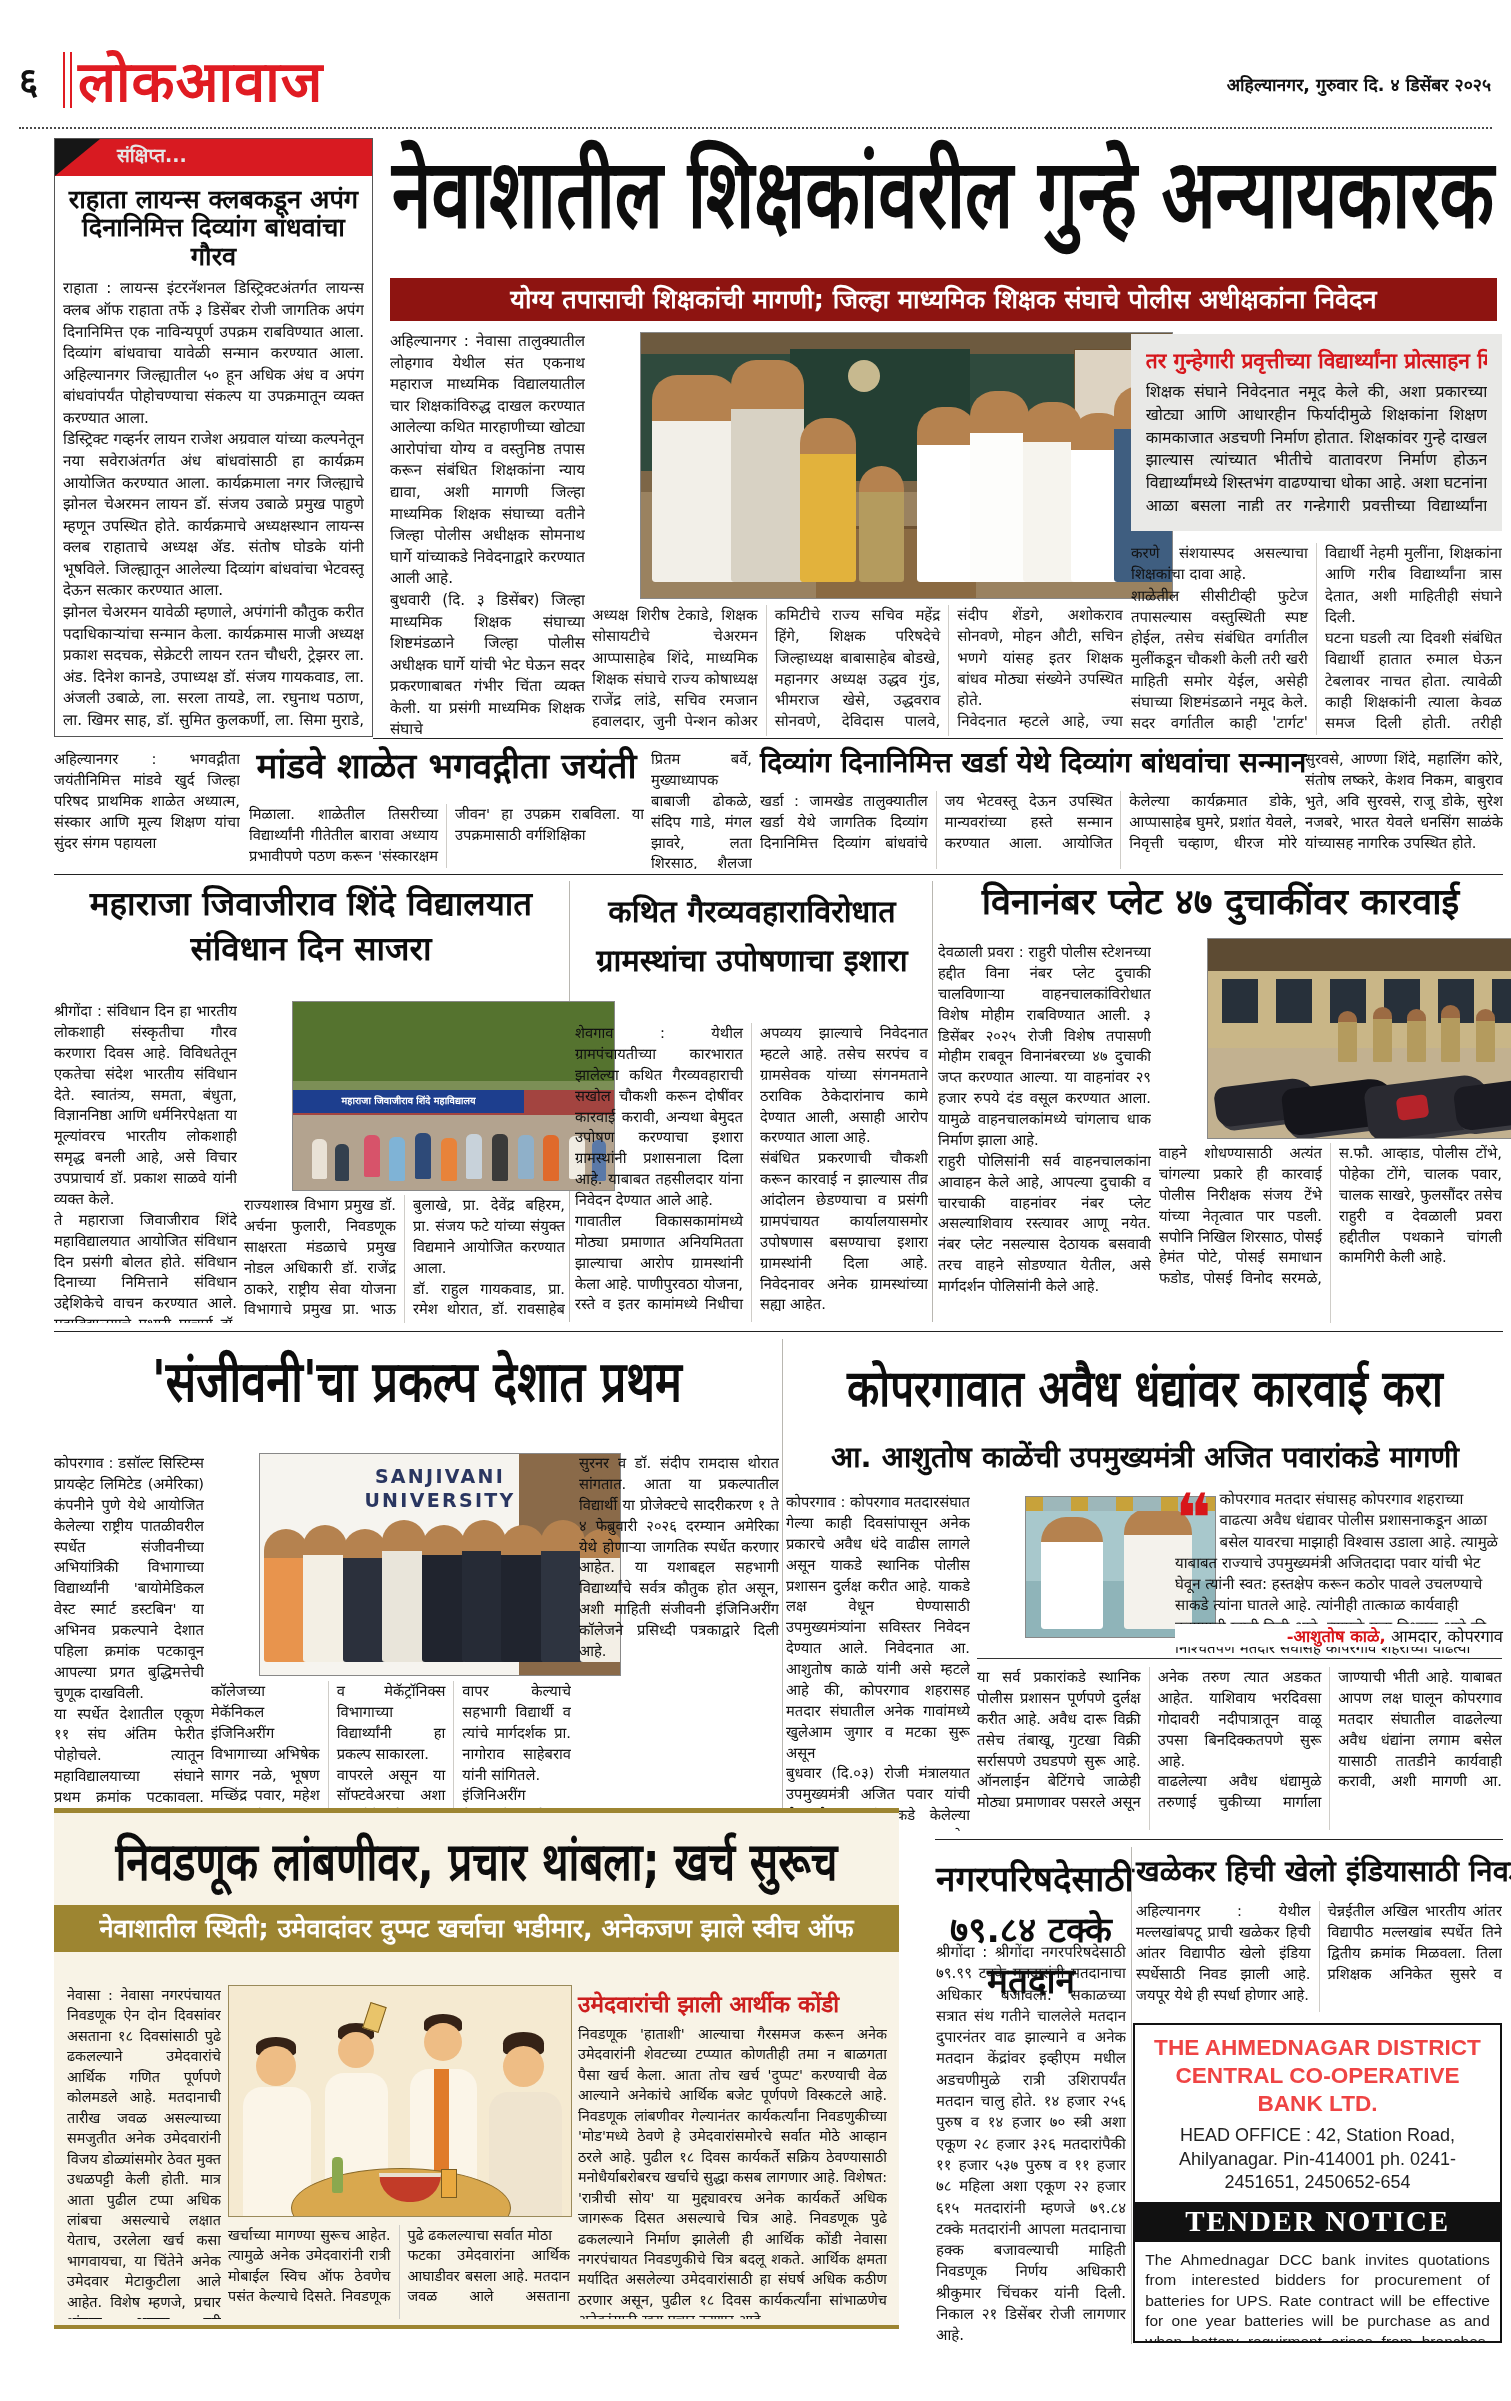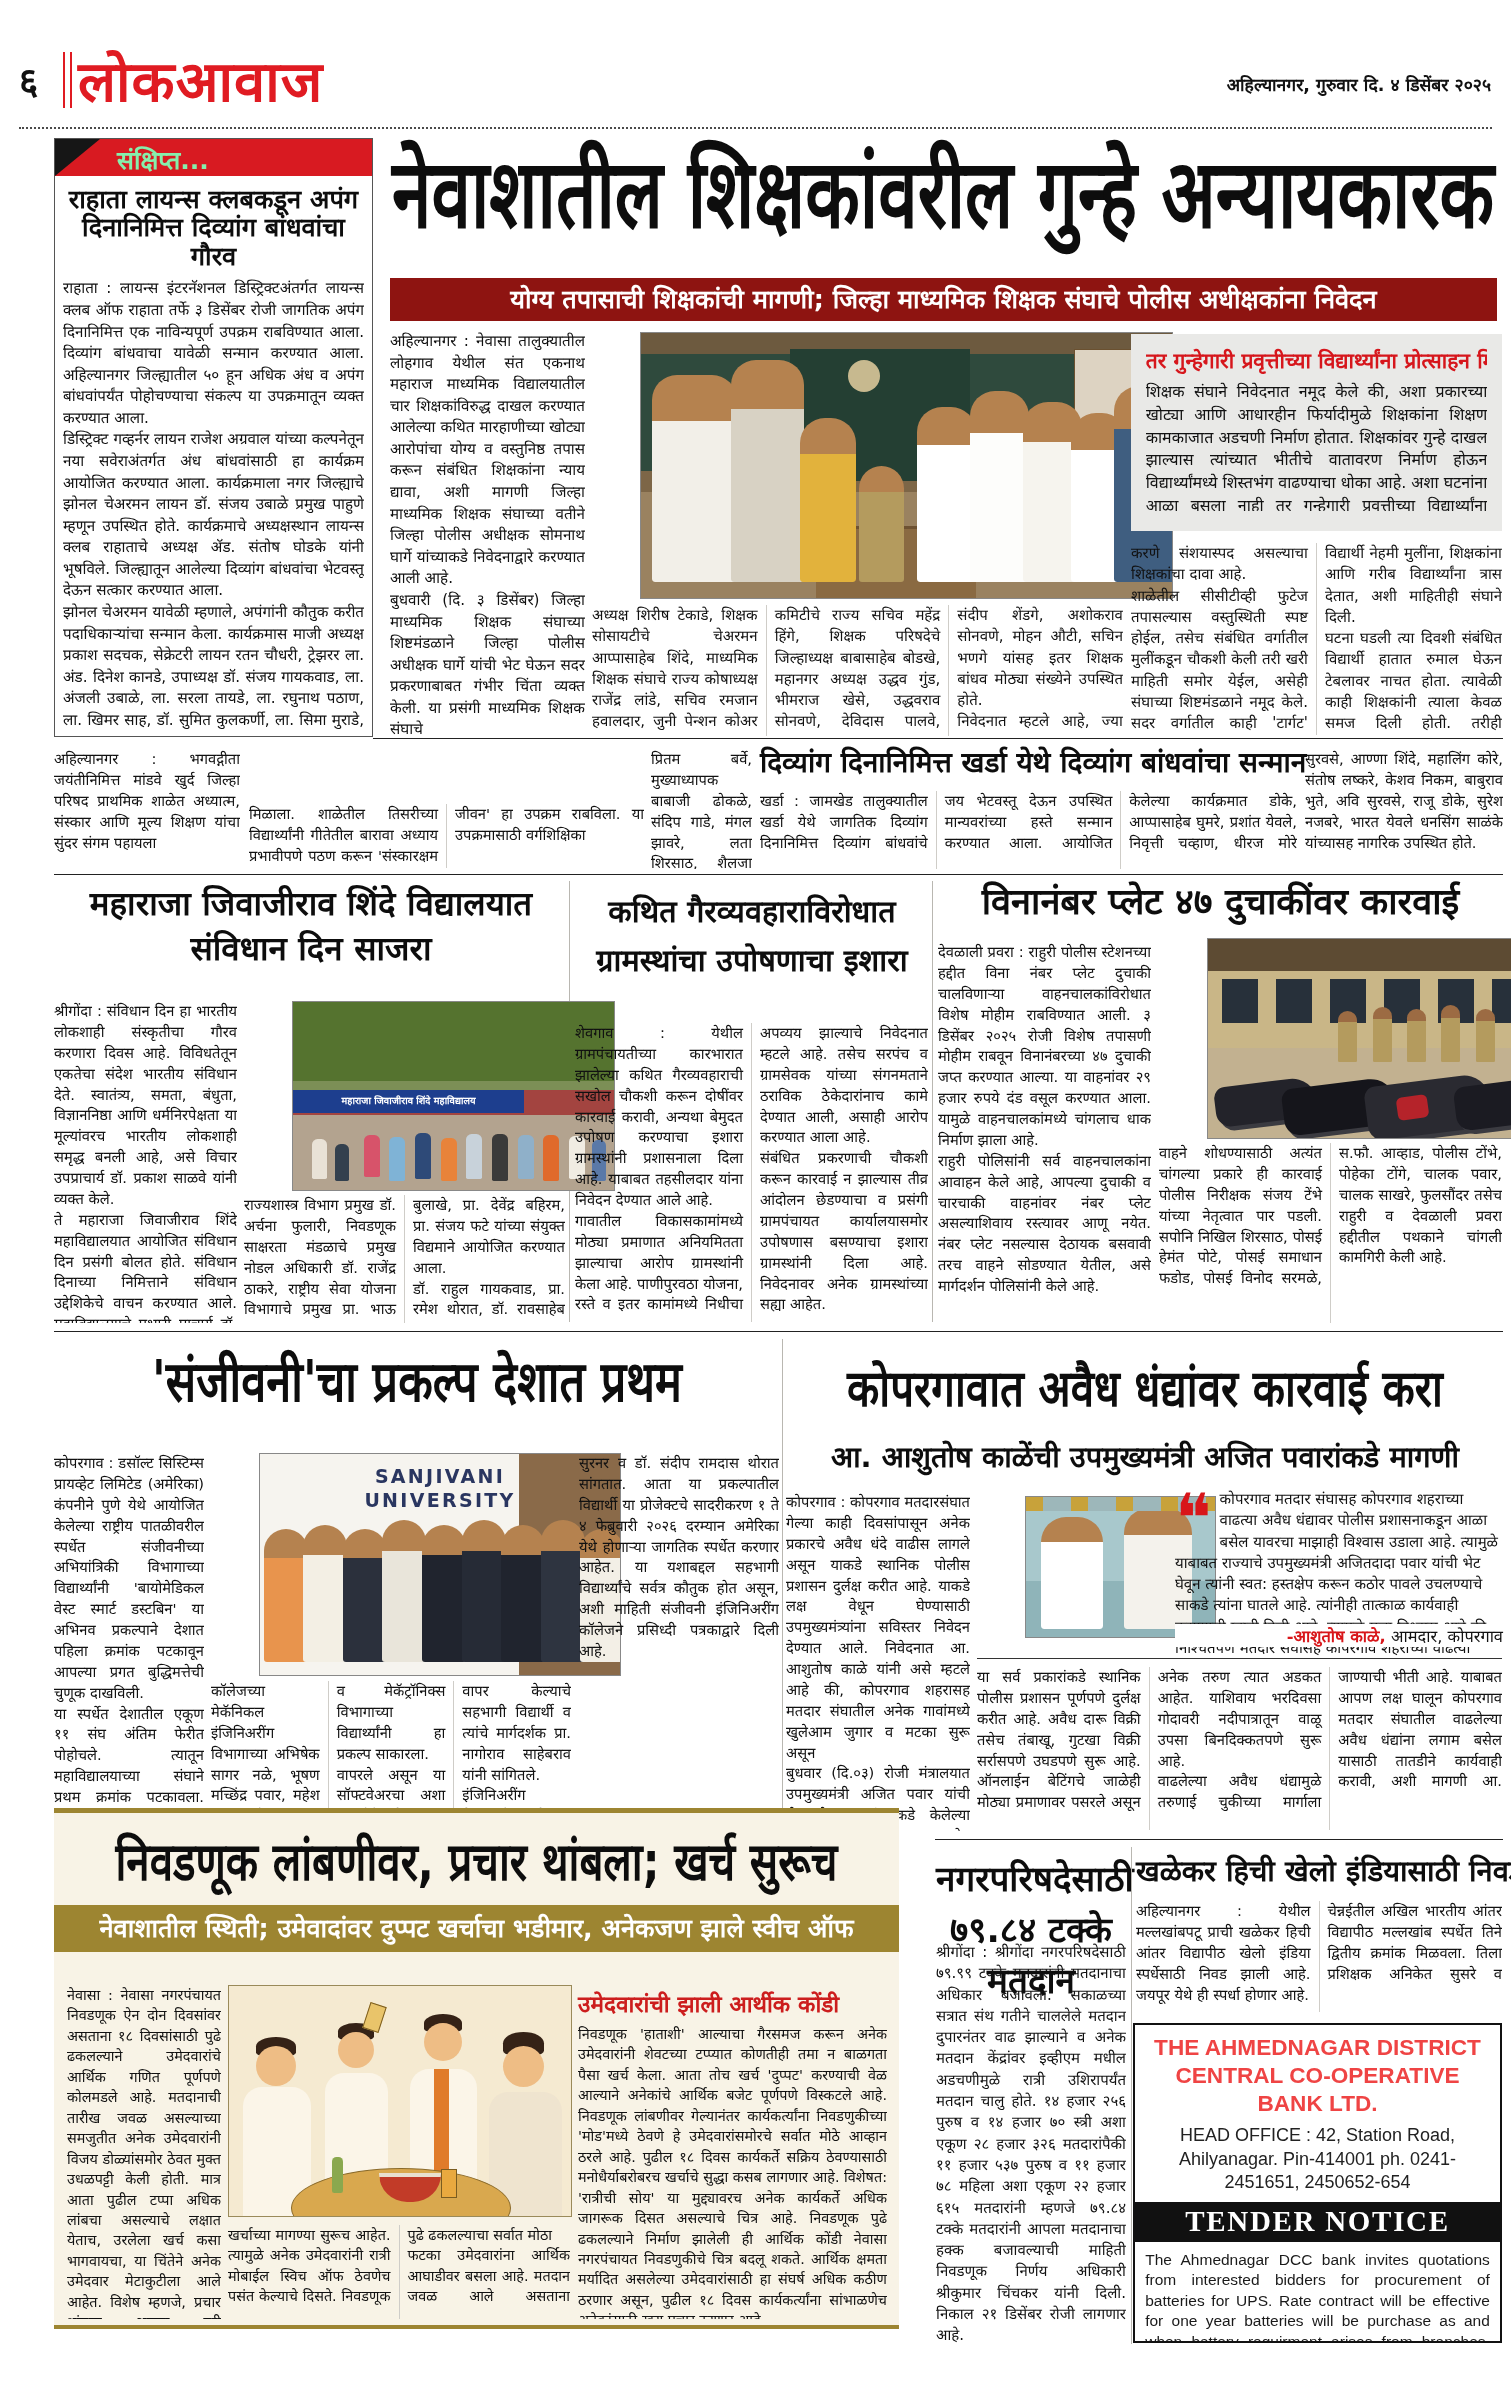--- a/index.html
+++ b/index.html
@@ -31,21 +31,21 @@
 
   <div class="abs" style="left:19px;top:54px;width:43px;font-size:37px;font-weight:bold;">६</div>
   <div class="abs" style="left:63px;top:52px;height:56px;width:4.5px;border-left:2.3px solid #e01b22;border-right:2.3px solid #e01b22;"></div>
   <div class="abs" style="left:78px;top:41px;font-size:56px;font-weight:bold;color:#e01b22;letter-spacing:1.1px;">लोकआवाज</div>
   <div class="abs" style="left:994px;top:72px;width:497px;text-align:right;font-size:17.5px;font-weight:bold;">अहिल्यानगर, गुरुवार दि. ४ डिसेंबर २०२५</div>
   <div class="abs" style="left:19px;top:127px;width:1473px;border-top:2.3px dotted #4a4a4a;"></div>
 
   <div class="abs" style="left:54px;top:138px;width:319px;height:599px;border:1.1px solid #555;box-sizing:border-box;padding:0 8px;overflow:hidden;">
     <div style="position:relative;margin:0 -8px;height:37px;background:#d81a21;">
       <div style="position:absolute;left:0;top:0;width:0;height:0;border-top:37px solid #161616;border-right:45px solid transparent;"></div>
-      <div style="position:absolute;left:62px;top:3.4px;color:#86efac;font-size:25px;font-weight:bold;">संक्षिप्त...</div>
+      <div style="position:absolute;left:62px;top:3.4px;color:#e5e5e5;font-size:19px;font-weight:bold;">संक्षिप्त...</div>
     </div>
     <div class="hl" style="font-size:25.4px;margin:9px 0 8px 0;">राहाता लायन्स क्लबकडून अपंग दिनानिमित्त दिव्यांग बांधवांचा गौरव</div>
     <div class="body" style="font-size:15.2px;height:452px;">राहाता : लायन्स इंटरनॅशनल डिस्ट्रिक्टअंतर्गत लायन्स क्लब ऑफ राहाता तर्फे ३ डिसेंबर रोजी जागतिक अपंग दिनानिमित्त एक नाविन्यपूर्ण उपक्रम राबविण्यात आला. दिव्यांग बांधवाचा यावेळी सन्मान करण्यात आला. अहिल्यानगर जिल्ह्यातील ५० हून अधिक अंध व अपंग बांधवांपर्यंत पोहोचण्याचा संकल्प या उपक्रमातून व्यक्त करण्यात आला.
 डिस्ट्रिक्ट गव्हर्नर लायन राजेश अग्रवाल यांच्या कल्पनेतून नया सवेराअंतर्गत अंध बांधवांसाठी हा कार्यक्रम आयोजित करण्यात आला. कार्यक्रमाला नगर जिल्ह्याचे झोनल चेअरमन लायन डॉ. संजय उबाळे प्रमुख पाहुणे म्हणून उपस्थित होते. कार्यक्रमाचे अध्यक्षस्थान लायन्स क्लब राहाताचे अध्यक्ष ॲड. संतोष घोडके यांनी भूषविले. जिल्ह्यातून आलेल्या दिव्यांग बांधवांचा भेटवस्तू देऊन सत्कार करण्यात आला.
 झोनल चेअरमन यावेळी म्हणाले, अपंगांनी कौतुक करीत पदाधिकाऱ्यांचा सन्मान केला. कार्यक्रमास माजी अध्यक्ष प्रकाश सदचक, सेक्रेटरी लायन रतन चौधरी, ट्रेझरर ला. अंड. दिनेश कानडे, उपाध्यक्ष डॉ. संजय गायकवाड, ला. अंजली उबाळे, ला. सरला तायडे, ला. रघुनाथ पठाण, ला. खिमर साह, डॉ. सुमित कुलकर्णी, ला. सिमा मुराडे, ला. लता जाधव, लायन संजय वाघमारे, लायन जयवंत घोडेराव, माळोदे कुटुंबिय यांच्यासह अपंग बांधव मोठ्या संख्येने उपस्थित होते. कार्यक्रमाचे आभार डॉ. संजय गायकवाड यांनी मानले.</div>
   </div>
 
   <div class="abs hl nowrap" style="left:384px;top:141px;width:1118px;font-size:71px;transform:scaleY(1.35);transform-origin:top center;">नेवाशातील शिक्षकांवरील गुन्हे अन्यायकारक</div>
   <div class="abs nowrap" style="left:390px;top:278px;width:1107px;height:43px;background:#8e1411;color:#fff;font-size:25.4px;font-weight:bold;text-align:center;line-height:43px;overflow:hidden;"></div>
   <div class="abs nowrap" style="left:390px;top:278px;width:1107px;height:43px;color:#fff;font-size:25.4px;font-weight:bold;text-align:center;line-height:43px;overflow:hidden;">योग्य तपासाची शिक्षकांची मागणी; जिल्हा माध्यमिक शिक्षक संघाचे पोलीस अधीक्षकांना निवेदन</div>
@@ -75,20 +75,21 @@
   </div>
 
   <div class="abs body cols3" style="left:592px;top:605px;width:531px;height:131px;font-size:15px;">अध्यक्ष शिरीष टेकाडे, शिक्षक सोसायटीचे चेअरमन आप्पासाहेब शिंदे, माध्यमिक शिक्षक संघाचे राज्य कोषाध्यक्ष राजेंद्र लांडे, सचिव रमजान हवालदार, जुनी पेन्शन कोअर कमिटीचे राज्य सचिव महेंद्र हिंगे, शिक्षक परिषदेचे जिल्हाध्यक्ष बाबासाहेब बोडखे, महानगर अध्यक्ष उद्धव गुंड, भीमराज खेसे, उद्धवराव सोनवणे, देविदास पालवे, संदीप शेंडगे, अशोकराव सोनवणे, मोहन औटी, सचिन भणगे यांसह इतर शिक्षक बांधव मोठ्या संख्येने उपस्थित होते.
 निवेदनात म्हटले आहे, ज्या विद्यार्थ्याला शिक्षकांनी मारहाण केल्याचा आरोप पालकांनी केला आहे, तो विद्यार्थी घटना घडलेल्या दिवसापासून दोन दिवस नियमितपणे शाळेत हजर होता. त्या काळात त्याला कोणताही त्रास झाल्याची नोंद नाही. त्यामुळे अचानक मारहाणीचा आरोप उभा</div>
   <div class="abs body cols2" style="left:1131px;top:543px;width:371px;height:192px;font-size:15px;">करणे संशयास्पद असल्याचा शिक्षकांचा दावा आहे.
 शाळेतील सीसीटीव्ही फुटेज तपासल्यास वस्तुस्थिती स्पष्ट होईल, तसेच संबंधित वर्गातील मुलींकडून चौकशी केली तरी खरी माहिती समोर येईल, असेही संघाच्या शिष्टमंडळाने नमूद केले. सदर वर्गातील काही 'टार्गट' विद्यार्थी नेहमी मुलींना, शिक्षकांना आणि गरीब विद्यार्थ्यांना त्रास देतात, अशी माहितीही संघाने दिली.
 घटना घडली त्या दिवशी संबंधित विद्यार्थी हातात रुमाल घेऊन टेबलावर नाचत होता. त्यावेळी काही शिक्षकांनी त्याला केवळ समज दिली होती. तरीही पालकांनी शिक्षकांवर उलट आरोप करून गुन्हा दाखल केला.</div>
 
   <div class="abs rule-h" style="left:373px;top:738px;width:1130px;"></div>
 
+  <div class="abs hl nowrap" style="left:249px;top:747px;width:395px;font-size:35px;">मांडवे शाळेत भगवद्गीता जयंती</div>
   <div class="abs body" style="left:54px;top:749px;width:186px;height:120px;font-size:14.7px;">अहिल्यानगर : भगवद्गीता जयंतीनिमित्त मांडवे खुर्द जिल्हा परिषद प्राथमिक शाळेत अध्यात्म, संस्कार आणि मूल्य शिक्षण यांचा सुंदर संगम पहायला</div>
   <div class="abs body cols2" style="left:249px;top:804px;width:395px;height:64px;font-size:14.7px;">मिळाला. शाळेतील तिसरीच्या विद्यार्थ्यांनी गीतेतील बारावा अध्याय प्रभावीपणे पठण करून 'संस्कारक्षम जीवन' हा उपक्रम राबविला. या उपक्रमासाठी वर्गशिक्षिका</div>
   <div class="abs body" style="left:651px;top:749px;width:101px;height:120px;font-size:14.7px;">प्रितम बर्वे, मुख्याध्यापक बाबाजी ढोकळे, संदिप गाडे, मंगल झावरे, लता शिरसाठ, शैलजा झावरे आणि बाळासाहेब खराबी यांचे मार्गदर्शन लाभले.</div>
 
   <div class="abs hl nowrap" style="left:760px;top:747px;width:537px;font-size:28px;">दिव्यांग दिनानिमित्त खर्डा येथे दिव्यांग बांधवांचा सन्मान</div>
   <div class="abs body cols3" style="left:760px;top:791px;width:537px;height:78px;font-size:14.7px;">खर्डा : जामखेड तालुक्यातील खर्डा येथे जागतिक दिव्यांग दिनानिमित्त दिव्यांग बांधवांचे जय भेटवस्तू देऊन उपस्थित मान्यवरांच्या हस्ते सन्मान करण्यात आला. आयोजित केलेल्या कार्यक्रमात डोके, आप्पासाहेब घुमरे, प्रशांत येवले, निवृत्ती चव्हाण, धीरज मोरे यांच्यासह दिव्यांग बांधव सहभागी झाले होते.</div>
   <div class="abs body" style="left:1305px;top:749px;width:198px;height:120px;font-size:14.7px;">सुरवसे, आण्णा शिंदे, महालिंग कोरे, संतोष लष्करे, केशव निकम, बाबुराव भुते, अवि सुरवसे, राजू डोके, सुरेश नजबरे, भारत येवले धनसिंग साळंके यांच्यासह नागरिक उपस्थित होते.</div>
 
   <div class="abs rule-h" style="left:54px;top:874px;width:1449px;"></div>
   <div class="abs rule-v" style="left:569px;top:881px;height:441px;"></div>

